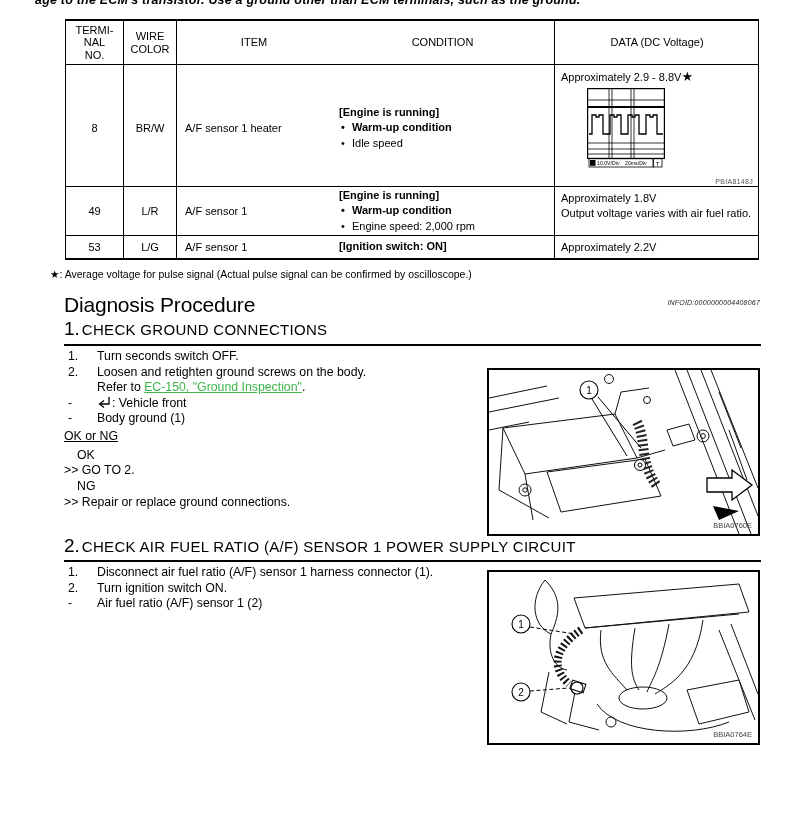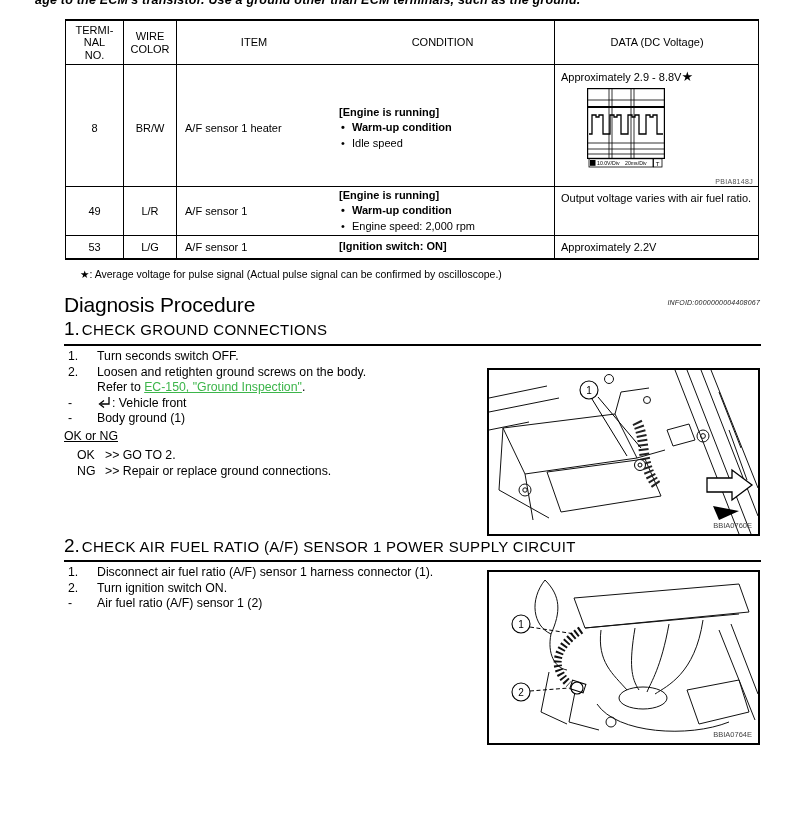--- a/index.html
+++ b/index.html
@@ -38,21 +38,21 @@
   .b { font-weight:bold; }
   .brow { display:flex; }
   .bul { width:13px; padding-left:2px; }
   .btxt { flex:1; }
 
   
   .oscwrap { margin:3px 0 0 26px; width:78px; }
   .fig-code { text-align:right; font-size:7px; color:#555; margin-top:2px; letter-spacing:0.3px; }
 
   
-  .footnote { position:absolute; left:80px; top:268px; font-size:10.5px; }
+  .footnote { position:absolute; left:50px; top:268px; font-size:10.5px; }
 
   
   .diag-title { position:absolute; left:64px; top:293px; font-size:21px; letter-spacing:-0.2px; }
   .infoid { position:absolute; right:40px; top:299px; font-size:7px; font-style:italic; color:#222; letter-spacing:0.2px; }
 
   
   .step-head { position:absolute; left:64px; display:flex; align-items:flex-end; }
   .sh1 { top:319px; }
   .sh2 { top:536px; }
   .step-num { font-size:19px; line-height:20px; }
@@ -64,21 +64,21 @@
   
   .step-body { position:absolute; left:64px; width:428px; font-size:12.3px; line-height:15.6px; }
   .sb1 { top:349px; }
   .sb2 { top:565px; }
   .orow { display:flex; }
   .onum { width:33px; padding-left:4px; }
   .otxt { flex:1; }
   .cont { margin-left:33px; }
   .link { color:#3cb54a; text-decoration:underline; cursor:pointer; }
   .okng { margin-top:2.5px; text-decoration:underline; }
-  .res { display:flex; margin-top:2.5px; }
+  .res { display:flex; margin-top:2.5px;flex-direction:column; }
   .res-label { width:41px; padding-left:13px; }
   .vf-icon { display:inline-block; vertical-align:-1px; margin-right:1px; }
 
   
   .figure { position:absolute; left:487px; width:273px; border:2px solid #000; background:#fff; }
   .fg1 { top:368px; height:168px; }
   .fg2 { top:570px; height:175px; }
   .figure svg { display:block; width:100%; height:100%; }
 </style>
 </head>
@@ -154,20 +154,21 @@
         <div class="brow b">
           <span class="bul">•</span>
           <span class="btxt">Warm-up condition</span>
         </div>
         <div class="brow">
           <span class="bul">•</span>
           <span class="btxt">Engine speed: 2,000 rpm</span>
         </div>
       </div>
       <div class="td datac">
+        <div>Approximately 1.8V</div>
         <div>Output voltage varies with air fuel ratio.</div>
       </div>
     </div>
 
     <div class="tr r53">
       <div class="td cellc">53</div>
       <div class="td cellc">L/G</div>
       <div class="td itemc">A/F sensor 1</div>
       <div class="td condc nol b">[Ignition switch: ON]</div>
       <div class="td datac">Approximately 2.2V</div>

